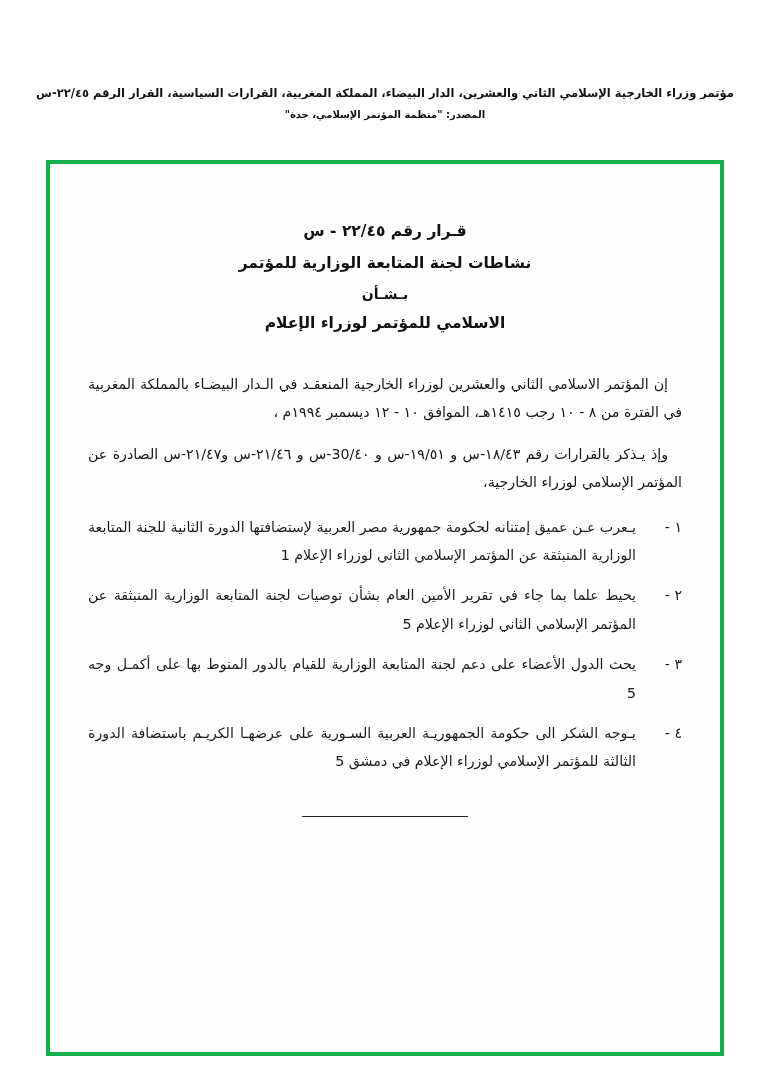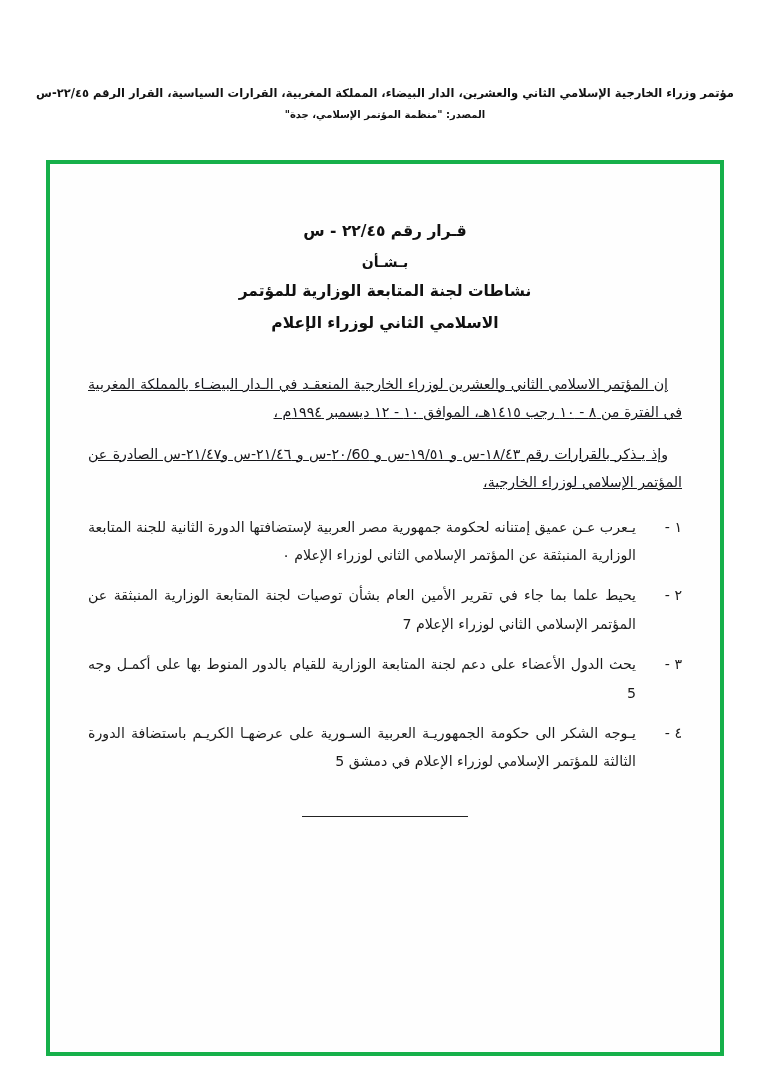--- a/index.html
+++ b/index.html
@@ -81,21 +81,20 @@
   p.para {
     font-size: 14.2px;
     line-height: 2.0;
     margin: 0 0 13px 0;
     text-align: justify;
     text-justify: inter-word;
     color: #15151a;
   }
   p.para.indent {
     text-indent: 14px;
-    text-decoration: underline;
   }
   .numbered {
     margin-top: 16px;
   }
   .item {
     display: flex;
     flex-direction: row;
     align-items: flex-start;
     margin-bottom: 12px;
   }
@@ -133,40 +132,40 @@
   <div class="header-block">
     <div class="header-line-1">مؤتمر وزراء الخارجية الإسلامي الثاني والعشرين، الدار البيضاء، المملكة المغربية، القرارات السياسية، القرار الرقم ٢٢/٤٥-س</div>
     <div class="header-line-2">المصدر:  "منظمة المؤتمر الإسلامي، جدة"</div>
   </div>
 
   <div class="frame">
     <div class="doc-inner">
 
       <div class="title-block">
         <div class="title-line">قـرار رقم ٢٢/٤٥ - س</div>
+        <div class="title-line">نشاطات لجنة المتابعة الوزارية للمؤتمر</div>
         <div class="title-line small">بـشـأن</div>
-        <div class="title-line">نشاطات لجنة المتابعة الوزارية للمؤتمر</div>
-        <div class="title-line">الاسلامي الثاني لوزراء الإعلام</div>
+        <div class="title-line">الاسلامي للمؤتمر لوزراء الإعلام</div>
       </div>
 
       <div class="body-block">
         <p class="para indent">إن المؤتمر الاسلامي الثاني والعشرين لوزراء الخارجية المنعقـد في الـدار البيضـاء بالمملكة المغربية في الفترة من ٨ - ١٠ رجب ١٤١٥هـ، الموافق ١٠ - ١٢ ديسمبر ١٩٩٤م ،</p>
-        <p class="para indent">وإذ يـذكر بالقرارات رقم ١٨/٤٣-س و ١٩/٥١-س و ٢٠/60-س و ٢١/٤٦-س و٢١/٤٧-س الصادرة عن المؤتمر الإسلامي لوزراء الخارجية،</p>
+        <p class="para indent">وإذ يـذكر بالقرارات رقم ١٨/٤٣-س و ١٩/٥١-س و 30/٤٠-س و ٢١/٤٦-س و٢١/٤٧-س الصادرة عن المؤتمر الإسلامي لوزراء الخارجية،</p>
       </div>
 
       <div class="numbered">
 
         <div class="item">
           <div class="item-num">١ -</div>
-          <div class="item-text">يـعرب عـن عميق إمتنانه لحكومة جمهورية مصر العربية لإستضافتها الدورة الثانية للجنة المتابعة الوزارية المنبثقة عن المؤتمر الإسلامي الثاني لوزراء الإعلام ٠</div>
+          <div class="item-text">يـعرب عـن عميق إمتنانه لحكومة جمهورية مصر العربية لإستضافتها الدورة الثانية للجنة المتابعة الوزارية المنبثقة عن المؤتمر الإسلامي الثاني لوزراء الإعلام 1</div>
         </div>
 
         <div class="item">
           <div class="item-num">٢ -</div>
-          <div class="item-text">يحيط علما بما جاء في تقرير الأمين العام بشأن توصيات لجنة المتابعة الوزارية المنبثقة عن المؤتمر الإسلامي الثاني لوزراء الإعلام 7</div>
+          <div class="item-text">يحيط علما بما جاء في تقرير الأمين العام بشأن توصيات لجنة المتابعة الوزارية المنبثقة عن المؤتمر الإسلامي الثاني لوزراء الإعلام 5</div>
         </div>
 
         <div class="item">
           <div class="item-num">٣ -</div>
           <div class="item-text">يحث الدول الأعضاء على دعم لجنة المتابعة الوزارية للقيام بالدور المنوط بها على أكمـل وجه 5</div>
         </div>
 
         <div class="item">
           <div class="item-num">٤ -</div>
           <div class="item-text">يـوجه الشكر الى حكومة الجمهوريـة العربية السـورية على عرضهـا الكريـم باستضافة الدورة الثالثة للمؤتمر الإسلامي لوزراء الإعلام في دمشق 5</div>

